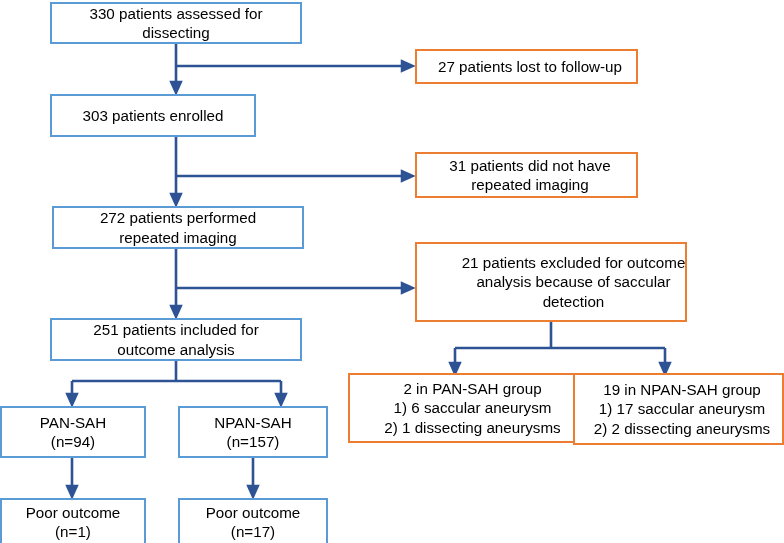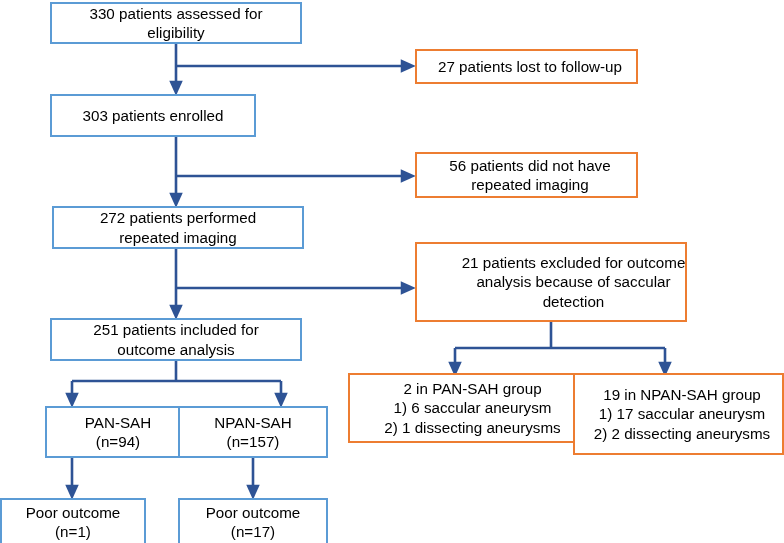--- a/index.html
+++ b/index.html
@@ -85,38 +85,38 @@
     <path d="M253,458 L253,492" stroke="#2E5395" stroke-width="2.6" fill="none" marker-end="url(#arrowhead)"></path>
 
     <path d="M551,322 L551,348" stroke="#2E5395" stroke-width="2.6" fill="none"></path>
     <path d="M455,348 L665,348" stroke="#2E5395" stroke-width="2.6" fill="none"></path>
     <path d="M455,348 L455,369" stroke="#2E5395" stroke-width="2.6" fill="none" marker-end="url(#arrowhead)"></path>
     <path d="M665,348 L665,369" stroke="#2E5395" stroke-width="2.6" fill="none" marker-end="url(#arrowhead)"></path>
   </svg>
 
   <div class="node blue" style="left:50px; top:2px; width:252px; height:42px;">
     <div class="line">330 patients assessed for</div>
-    <div class="line">eligibility</div>
+    <div class="line">dissecting</div>
   </div>
 
   <div class="node blue" style="left:50px; top:94px; width:206px; height:43px;">
     <div class="line">303 patients enrolled</div>
   </div>
 
   <div class="node blue" style="left:52px; top:206px; width:252px; height:43px;">
     <div class="line">272 patients performed</div>
     <div class="line">repeated imaging</div>
   </div>
 
   <div class="node blue" style="left:50px; top:318px; width:252px; height:43px;">
     <div class="line">251 patients included for</div>
     <div class="line">outcome analysis</div>
   </div>
 
-  <div class="node blue" style="left:0px; top:406px; width:146px; height:52px;margin-left:45px;">
+  <div class="node blue" style="left:0px; top:406px; width:146px; height:52px;">
     <div class="line">PAN-SAH</div>
     <div class="line">(n=94)</div>
   </div>
 
   <div class="node blue" style="left:178px; top:406px; width:150px; height:52px;">
     <div class="line">NPAN-SAH</div>
     <div class="line">(n=157)</div>
   </div>
 
   <div class="node blue" style="left:0px; top:498px; width:146px; height:48px;">
@@ -127,35 +127,35 @@
   <div class="node blue" style="left:178px; top:498px; width:150px; height:48px;">
     <div class="line">Poor outcome</div>
     <div class="line">(n=17)</div>
   </div>
 
   <div class="node orange" style="left:415px; top:49px; width:223px; height:35px;">
     <div class="line">27 patients lost to follow-up</div>
   </div>
 
   <div class="node orange" style="left:415px; top:152px; width:223px; height:46px;">
-    <div class="line">56 patients did not have</div>
+    <div class="line">31 patients did not have</div>
     <div class="line">repeated imaging</div>
   </div>
 
   <div class="node orange" style="left:415px; top:242px; width:272px; height:80px;padding-left:45px;">
     <div class="line">21 patients excluded for outcome</div>
     <div class="line">analysis because of saccular</div>
     <div class="line">detection</div>
   </div>
 
   <div class="node orange" style="left:348px; top:373px; width:242px; height:70px;">
     <div class="line">2 in PAN-SAH group</div>
     <div class="line">1) 6 saccular aneurysm</div>
     <div class="line">2) 1 dissecting aneurysms</div>
   </div>
 
-  <div class="node orange" style="left:573px; top:373px; width:211px; height:82px;">
+  <div class="node orange" style="left:573px; top:373px; width:211px; height:72px;">
     <div class="line">19 in NPAN-SAH group</div>
     <div class="line">1) 17 saccular aneurysm</div>
     <div class="line">2) 2 dissecting aneurysms</div>
   </div>
 
 </div>
 
 </body></html>

